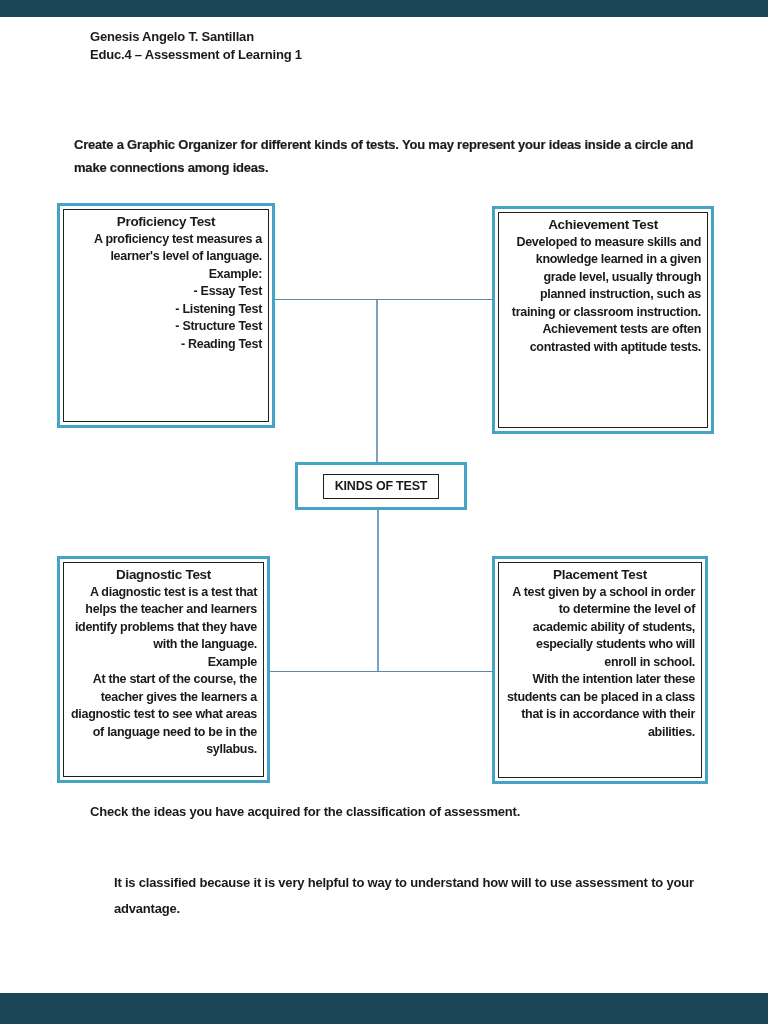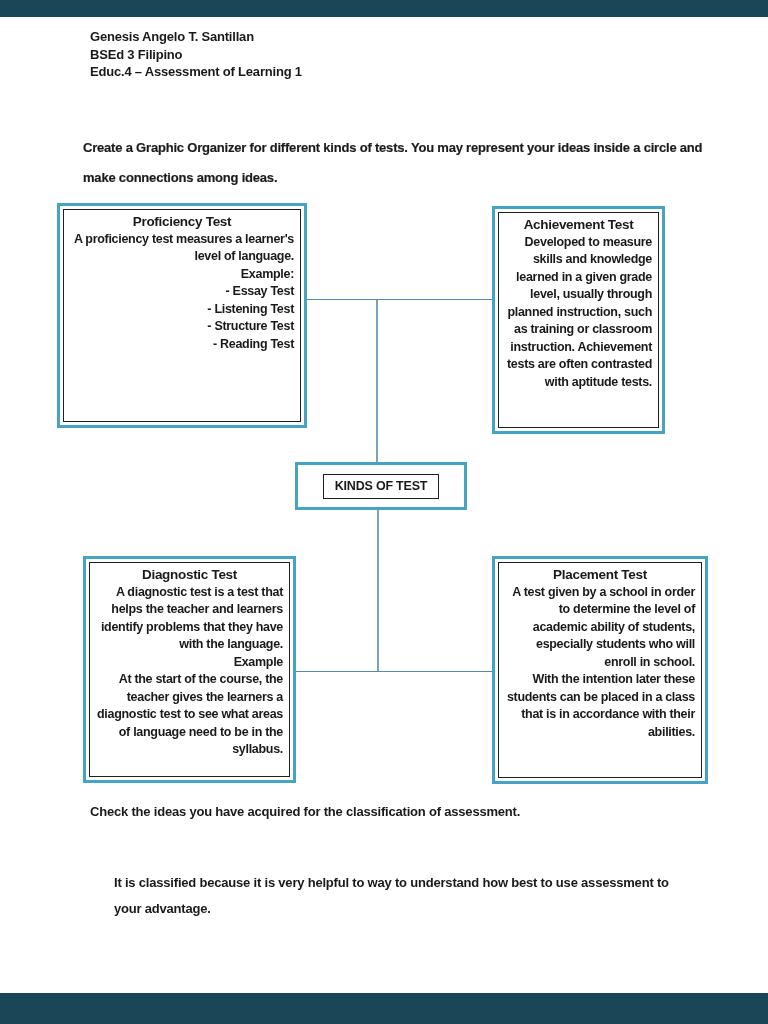--- a/index.html
+++ b/index.html
@@ -23,22 +23,22 @@
   }
   .viewer-bar{position:absolute;left:0;width:768px;background:var(--viewer-background);}
   .viewer-bar.top{top:0;height:17px;}
   .viewer-bar.bottom{bottom:0;height:31px;}
 
   .author-block{
     position:absolute;left:90px;top:28px;
     font-size:13px;font-weight:bold;line-height:17.5px;letter-spacing:-0.2px;
   }
   .instruction{
-    position:absolute;left:83px;top:133px;width:632px;
-    font-size:13px;line-height:30px;letter-spacing:-0.2px;font-weight:bold;
+    position:absolute;left:74px;top:133px;width:632px;
+    font-size:13px;line-height:23px;letter-spacing:-0.2px;font-weight:bold;
     -webkit-text-stroke:0.2px #333;
   }
   .instruction, .followup p{font-weight:600;}
 
   .doc-box{
     position:absolute;
     border:3px solid var(--accent-border);
     background:#fff;
   }
   .doc-box-inner{
@@ -47,23 +47,23 @@
     padding:3px 6px 3px 6px;
     overflow:hidden;
   }
   .doc-box-title{
     text-align:center;font-weight:bold;font-size:13.5px;line-height:17.5px;letter-spacing:-0.3px;
   }
   .doc-box-body{
     font-weight:bold;font-size:12.5px;line-height:17.5px;letter-spacing:-0.3px;
     white-space:pre-line;text-align:right;
   }
-  .box-proficiency{left:57px;top:203px;width:250px;height:225px;}
-  .box-achievement{left:492px;top:206px;width:173px;height:228px;}
-  .box-diagnostic{left:57px;top:556px;width:213px;height:227px;margin-left:26px;}
+  .box-proficiency{left:57px;top:203px;width:218px;height:225px;}
+  .box-achievement{left:492px;top:206px;width:222px;height:228px;}
+  .box-diagnostic{left:57px;top:556px;width:213px;height:227px;}
   .box-placement{left:492px;top:556px;width:216px;height:228px;padding-left:32px;}
 
   .center-node{
     position:absolute;left:295px;top:462px;width:172px;height:48px;
     border:3px solid var(--accent-border);background:#fff;
     display:flex;align-items:center;justify-content:center;
   }
   .center-node-inner{
     border:1.5px solid var(--box-inner-border);
     padding:4px 11px 5px 11px;
@@ -94,21 +94,20 @@
 </style>
 </head>
 <body>
 
 <div class="viewport">
 
   <div class="viewer-bar top"></div>
 
   <div class="author-block">
     <div>Genesis Angelo T. Santillan</div>
-    <div>BSEd 3 Filipino</div>
     <div>Educ.4 – Assessment of Learning 1</div>
   </div>
 
   <div class="instruction">Create a Graphic Organizer for different kinds of tests. You may represent your ideas inside a circle and make connections among ideas.</div>
 
   <div class="connector h conn-top-h"></div>
   <div class="connector v conn-top-v"></div>
   <div class="connector v conn-bottom-v"></div>
   <div class="connector h conn-bottom-h"></div>
 
@@ -148,17 +147,17 @@
     <div class="doc-box-inner">
       <div class="doc-box-title">Placement Test</div>
       <div class="doc-box-body">A test given by a school in order to determine the level of academic ability of students, especially students who will enroll in school.
 With the intention later these students can be placed in a class that is in accordance with their abilities.</div>
     </div>
   </div>
 
   <div class="followup-prompt">Check the ideas you have acquired for the classification of assessment.</div>
 
 
-  <div class="followup-answer">It is classified because it is very helpful to way to understand how best to use assessment to your advantage.</div>
+  <div class="followup-answer">It is classified because it is very helpful to way to understand how will to use assessment to your advantage.</div>
 
   <div class="viewer-bar bottom"></div>
 
 </div>
 
 </body></html>

